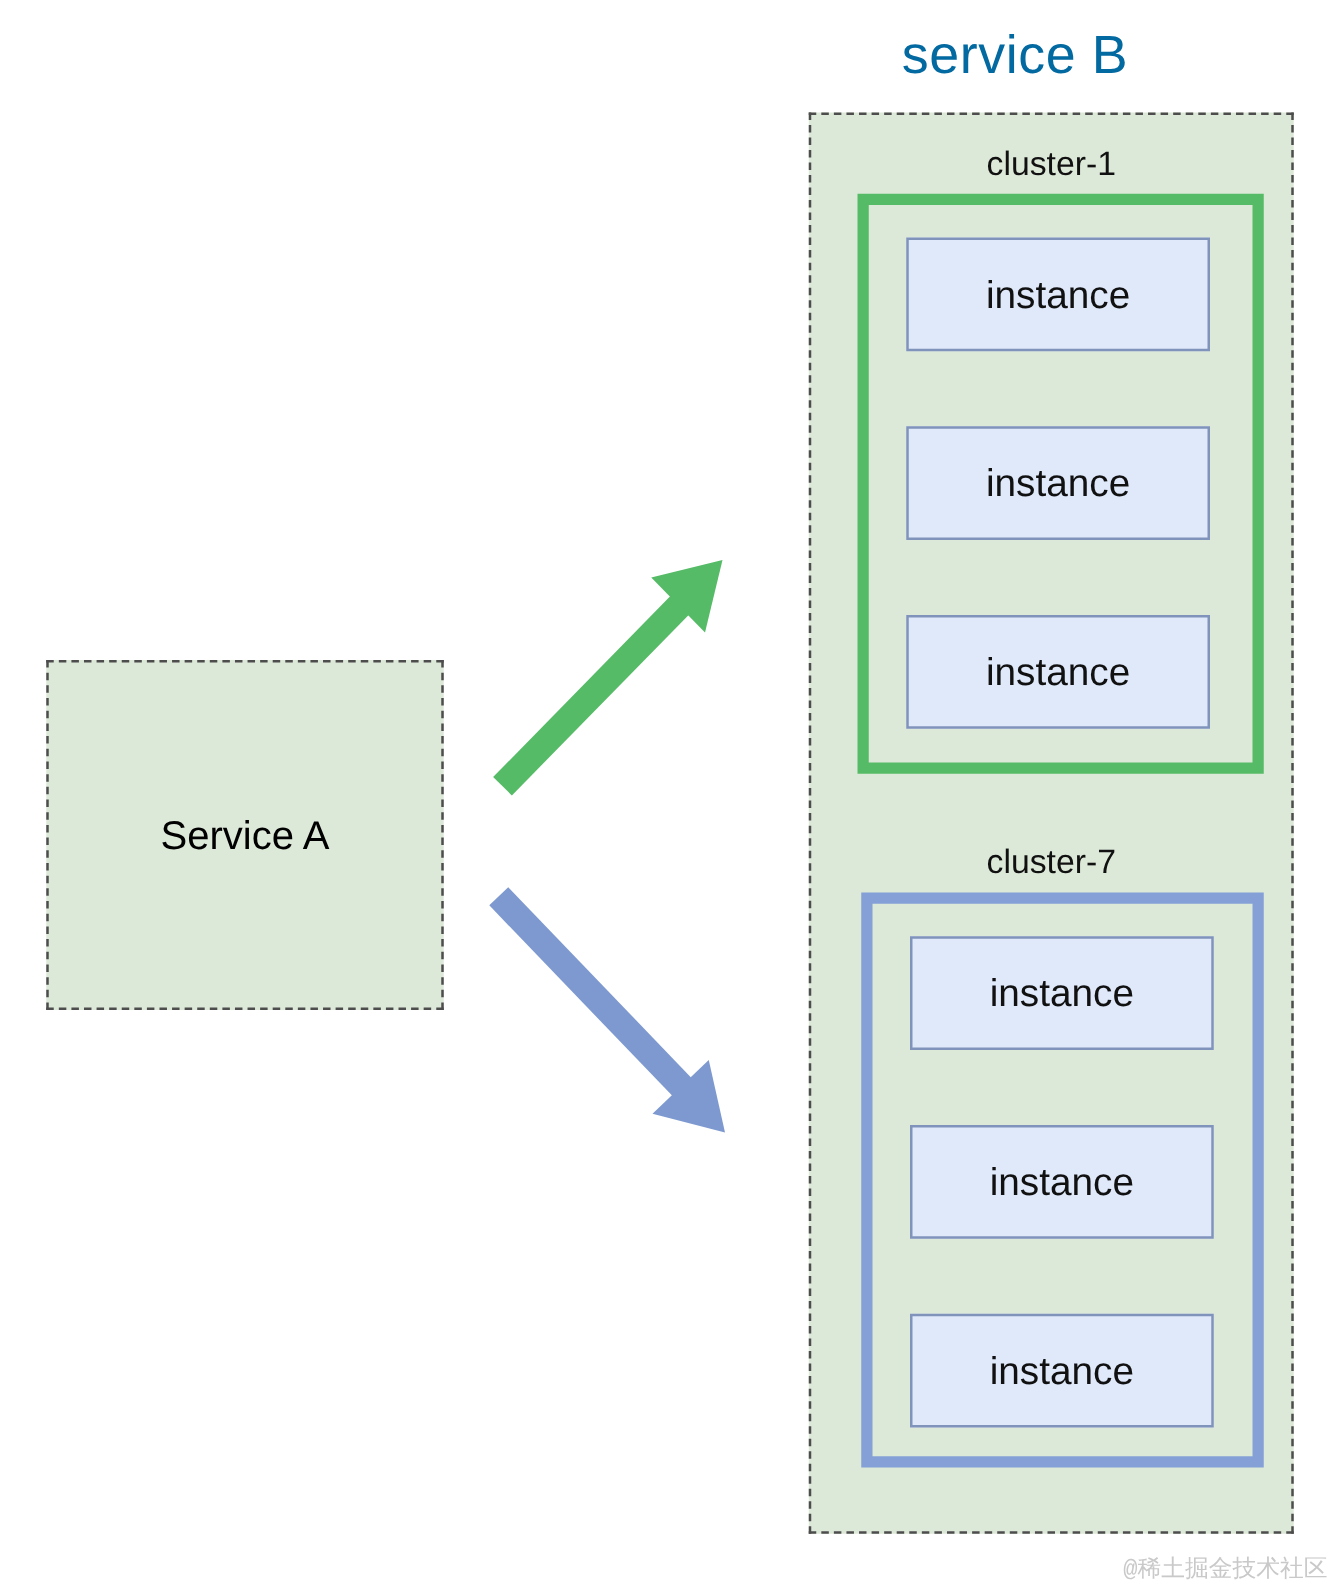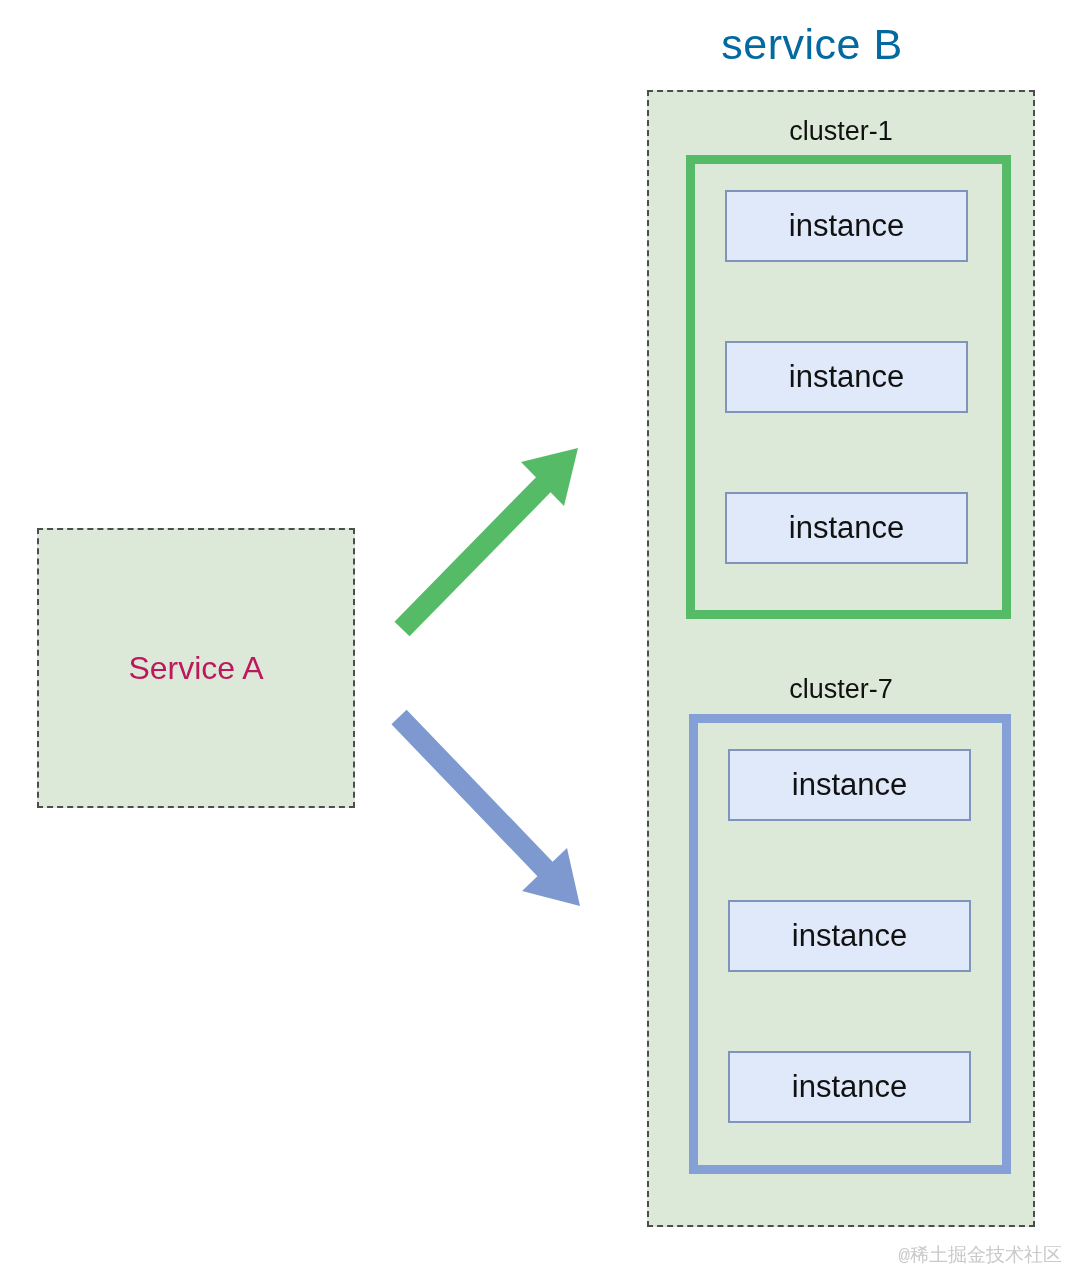--- a/index.html
+++ b/index.html
@@ -53,21 +53,21 @@
   }
   .cluster-2 {
     left: 40px; top: 622px;
     width: 322px; height: 460px;
     border: 9px solid #84a0d6;
   }
 
   .instance {
     position: absolute;
     left: 30px;
-    width: 243px; height: 72px;
+    width: 243px; height: 91px;
     box-sizing: border-box;
     background: #dfe9fa;
     border: 2px solid #8093bb;
     display: flex;
     align-items: center;
     justify-content: center;
     font-size: 31px;
     color: #111111;
   }
   .i1 { top: 26px; }
@@ -79,21 +79,21 @@
     position: absolute;
     left: 37px; top: 528px;
     width: 318px; height: 280px;
     box-sizing: border-box;
     background: #dde9d8;
     border: 2px dashed #4d4d4d;
     display: flex;
     align-items: center;
     justify-content: center;
     font-size: 32px;
-    color: #be185d;
+    color: #000000;
   }
 
   .arrows-layer {
     position: absolute;
     left: 0; top: 0;
     pointer-events: none;
   }
 
   .watermark {
     position: absolute;

